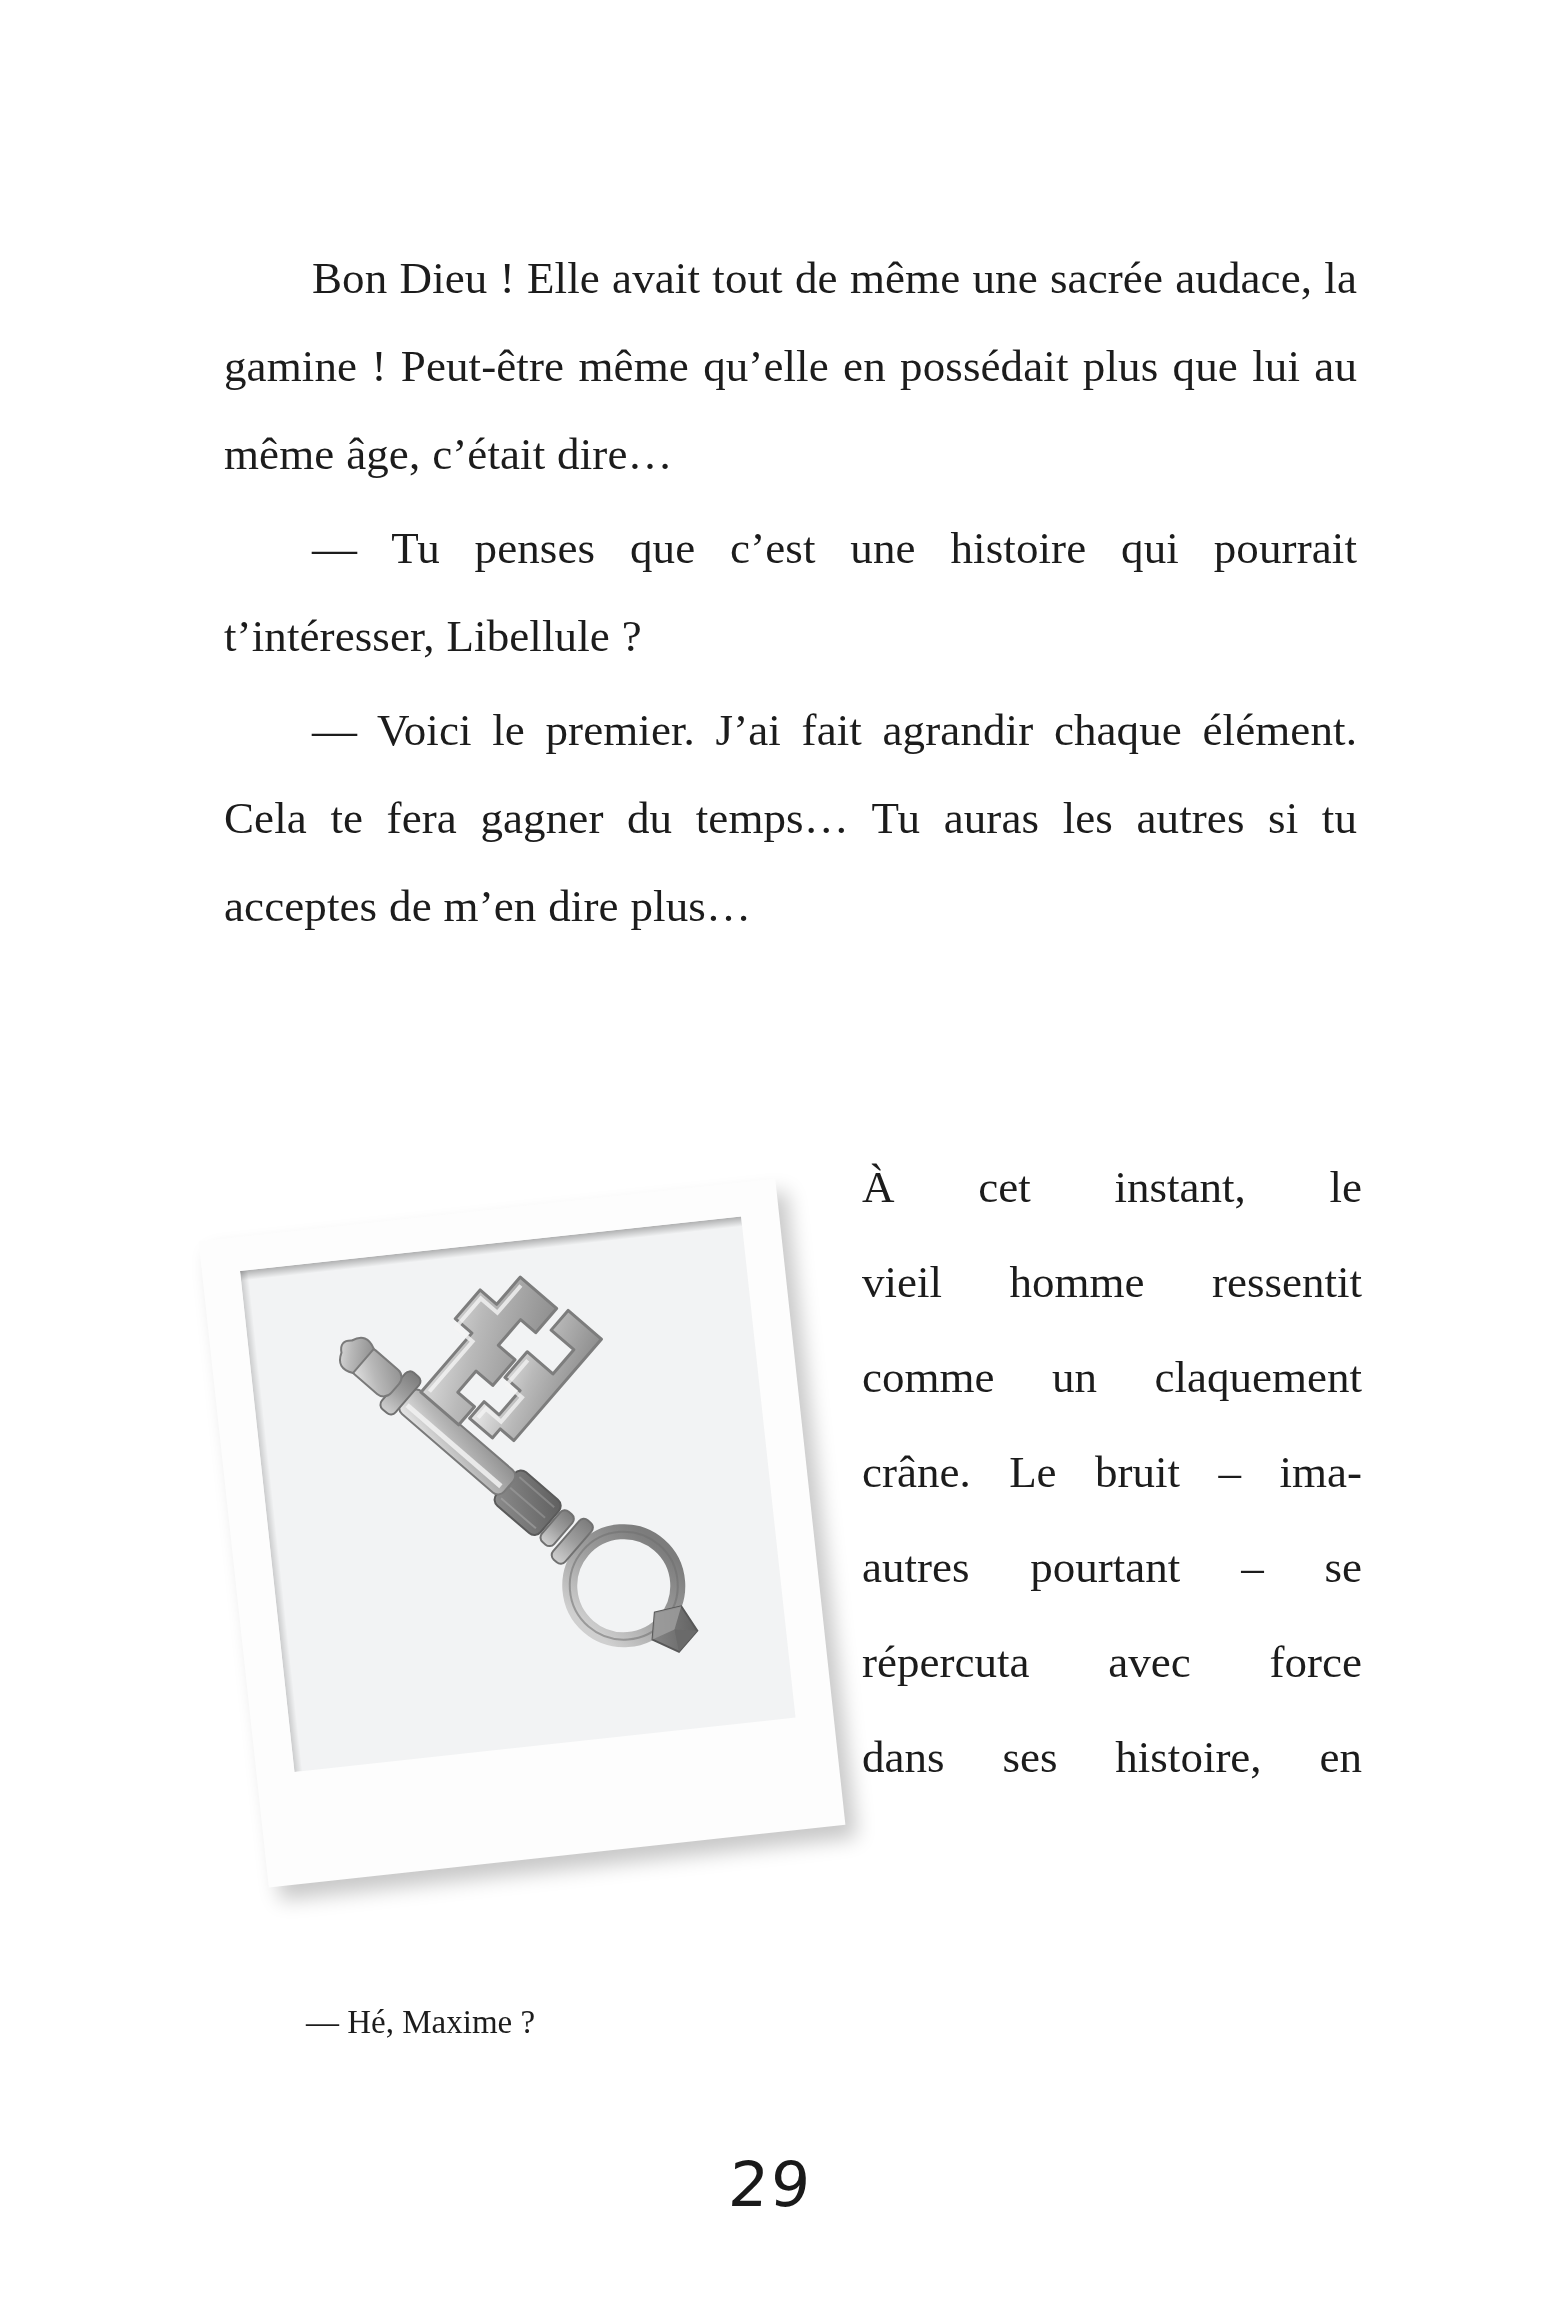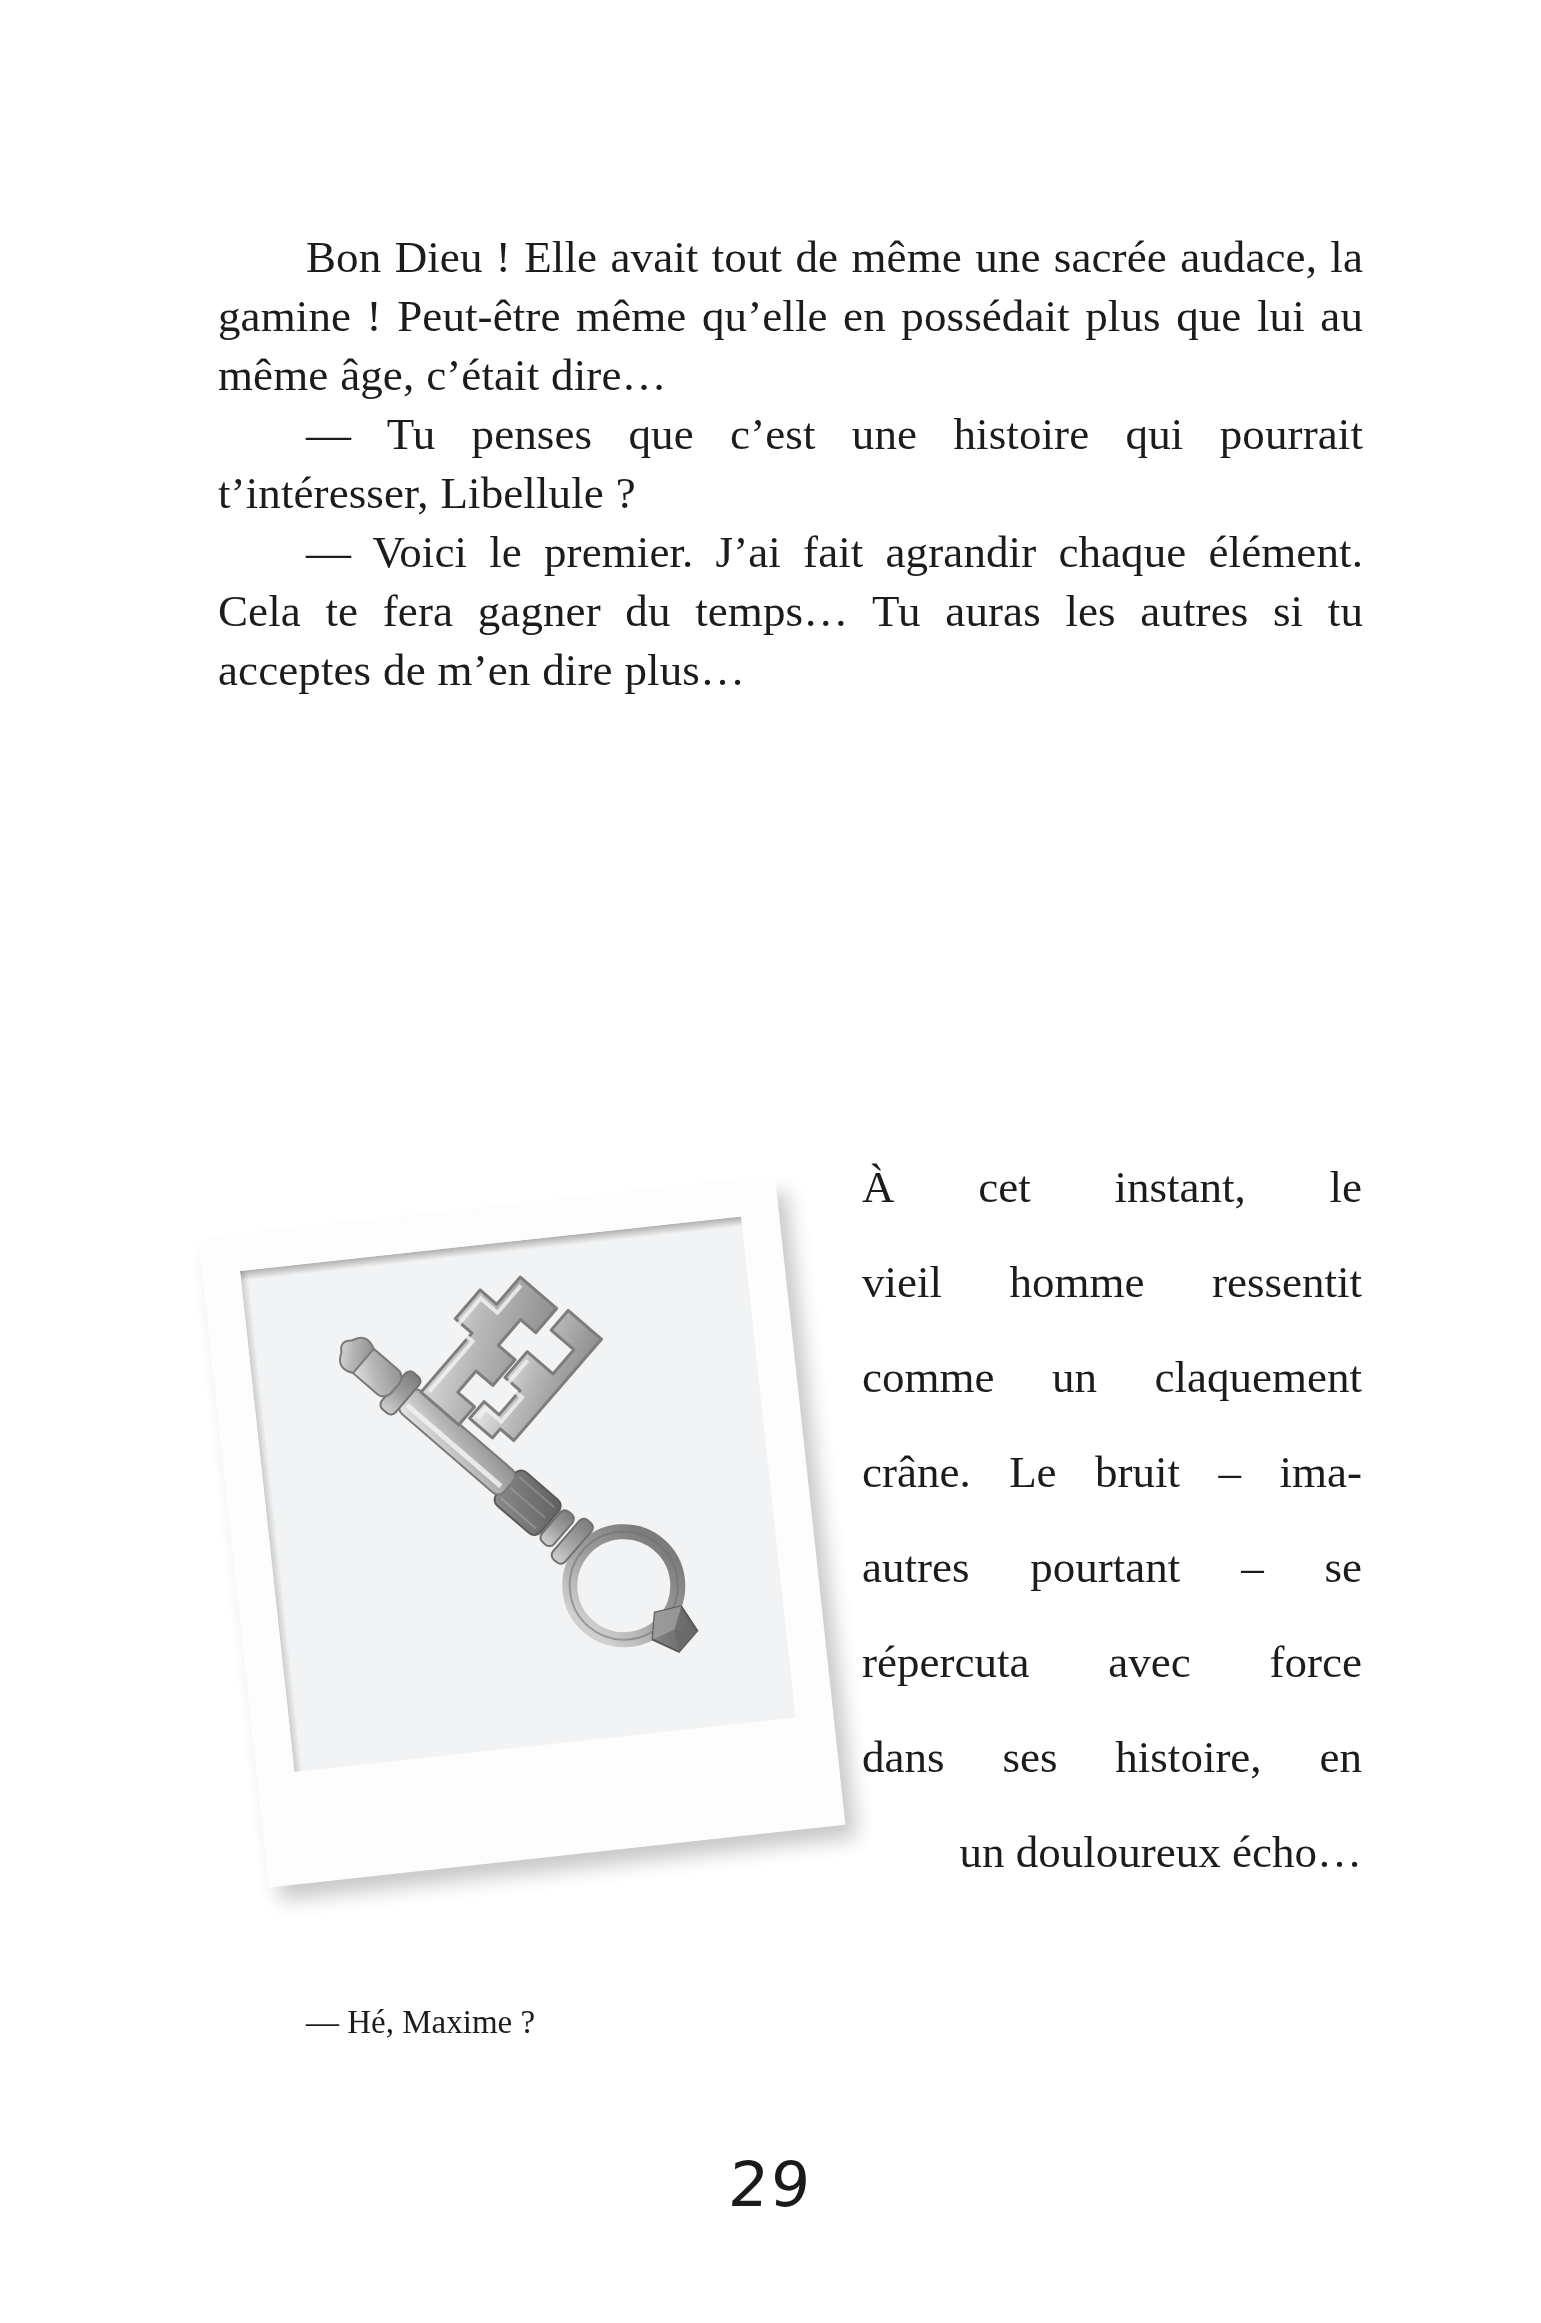--- a/index.html
+++ b/index.html
@@ -20,23 +20,23 @@
 
   
   .textblock {
     position: absolute;
     left: 218px;
     top: 228px;
     width: 1145px;
   }
 
   .para {
-    margin: 0;
+    margin: 6px;
     font-size: 45px;
-    line-height: 59px;
+    line-height: 88px;
     text-align: justify;
     text-justify: inter-word;
     letter-spacing: 0.1px;
     word-spacing: 0.5px;
   }
   .para.indent { text-indent: 88px; }
 
   .polaroid {
     position: absolute;
     left: 232px;
@@ -194,20 +194,19 @@
   </div>
 
   <div class="sidecol">
     <p>À cet instant, le</p>
     <p>vieil homme ressentit</p>
     <p>comme un claquement</p>
     <p>crâne. Le bruit – ima-</p>
     <p>autres pourtant – se</p>
     <p>répercuta avec force</p>
     <p>dans ses histoire, en</p>
-    <p class="lastline">un douloureux écho…</p>
   </div>
 
   <p class="closing">— Hé, Maxime ?</p>
 
   <div class="folio">29</div>
 
 </div>
 
 </body></html>

